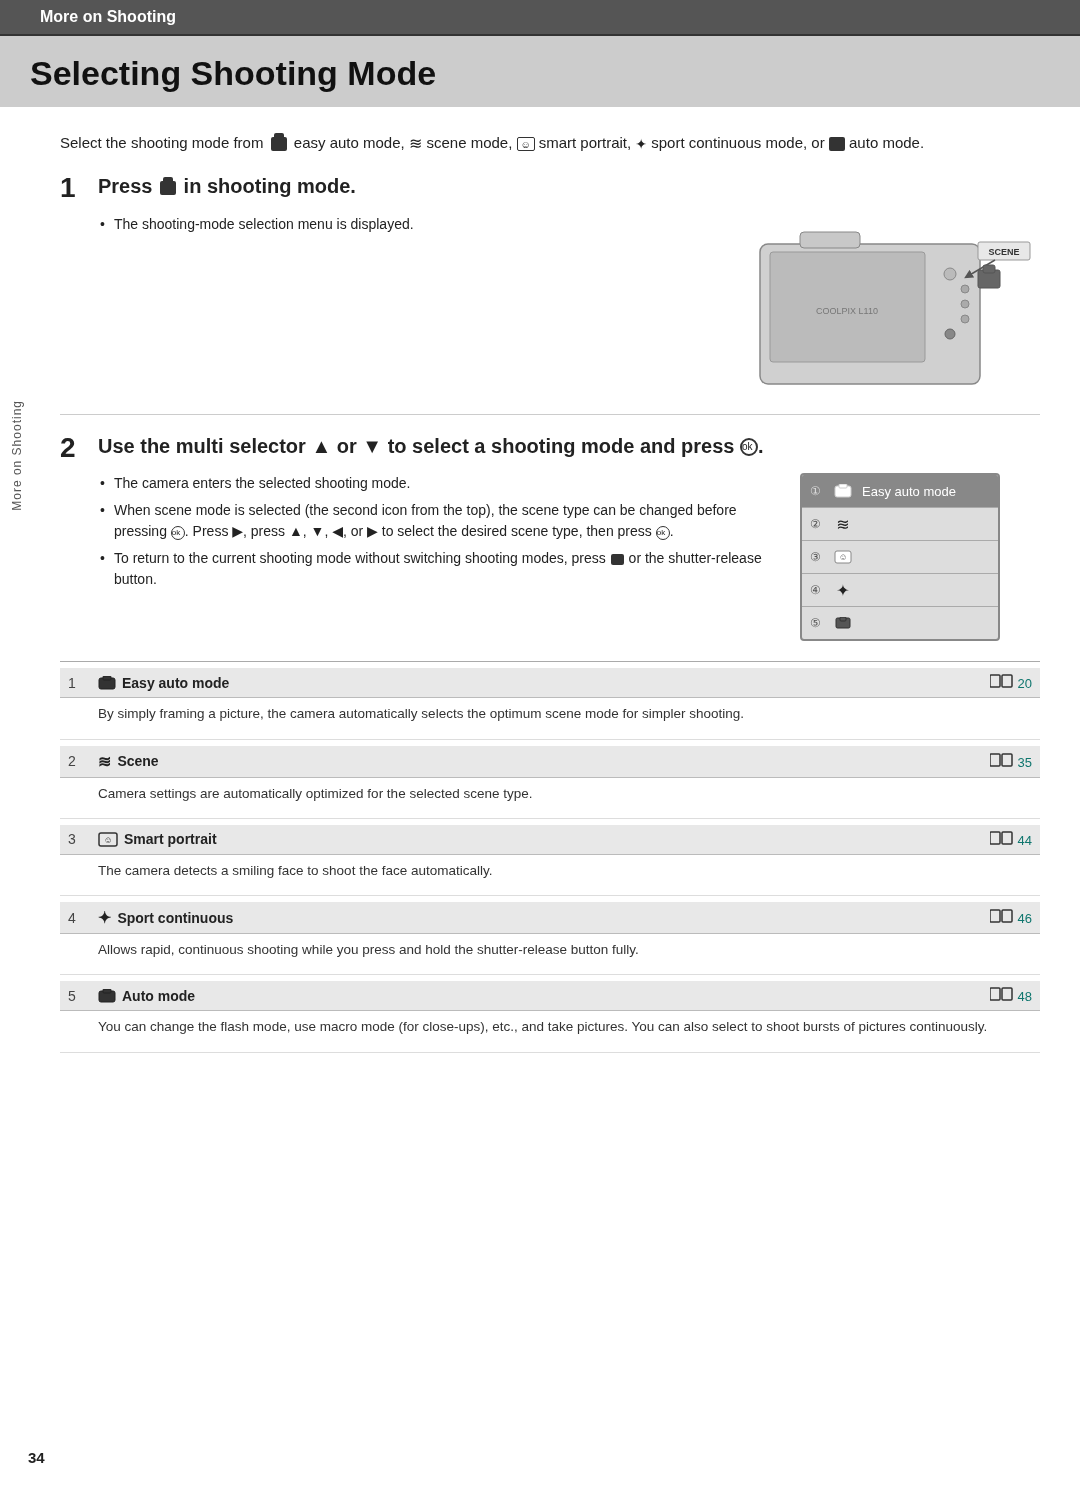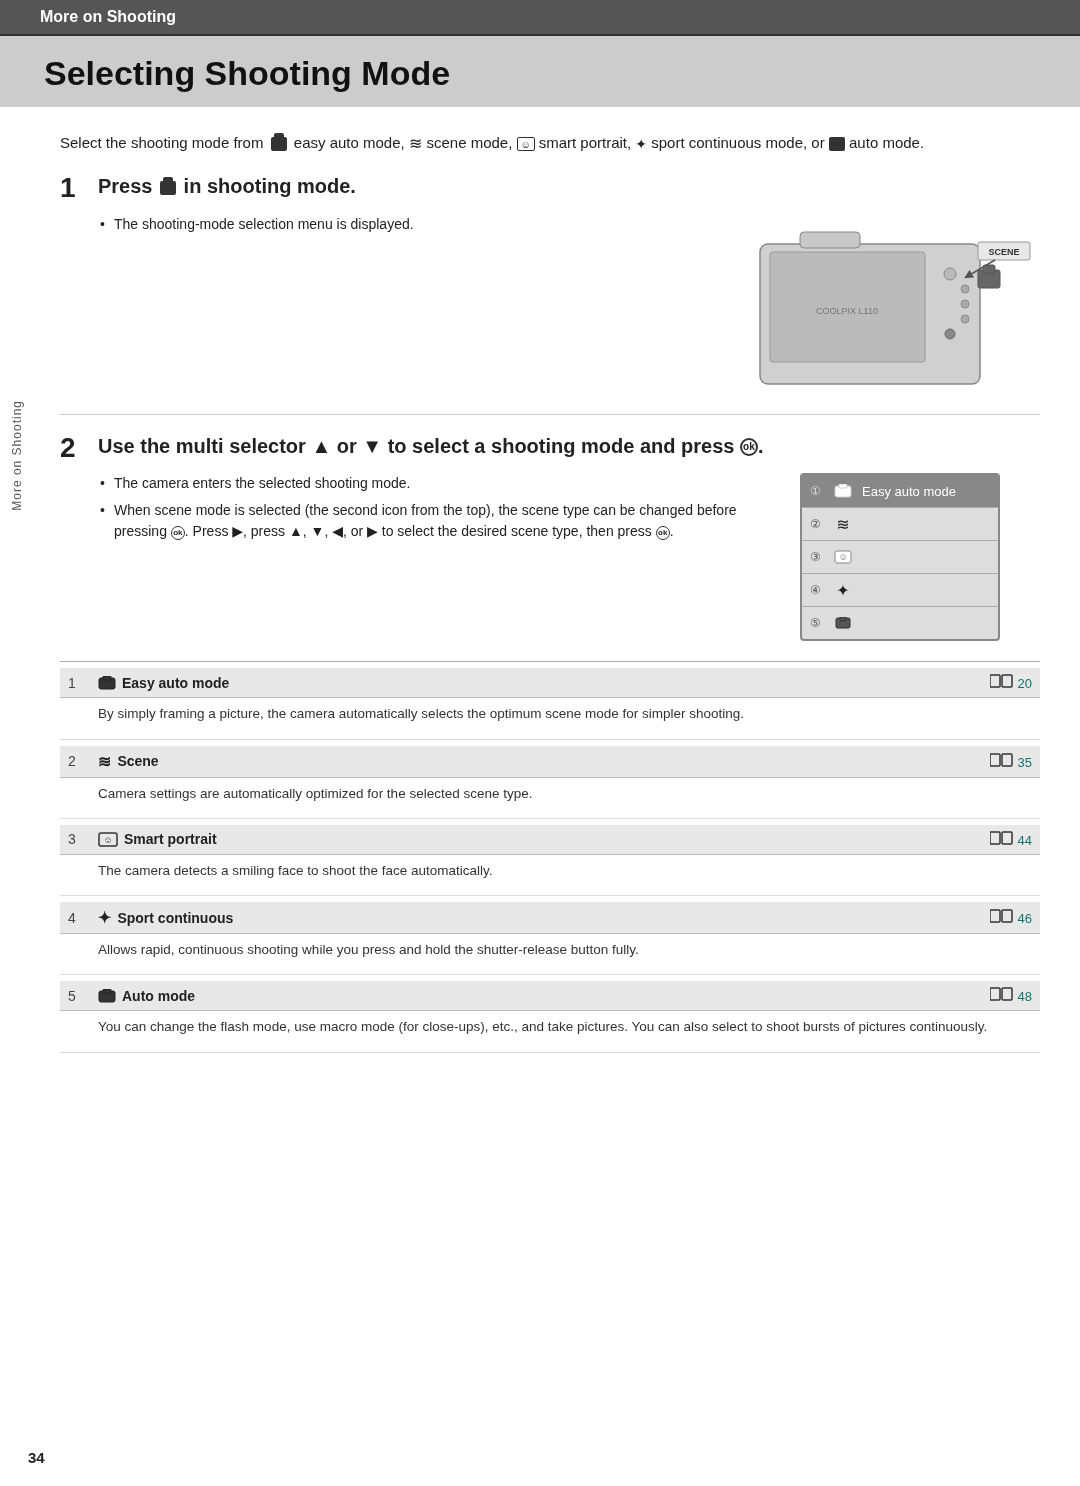--- a/index.html
+++ b/index.html
@@ -22,21 +22,21 @@
     }
     .top-header span {
       color: #fff;
       font-size: 16px;
       font-weight: bold;
     }
 
     
     .page-title-section {
       background: #ccc;
-      padding: 18px 40px 14px 44px;
+      padding: 18px 40px 14px 30px;
     }
     .page-title-section h1 {
       font-size: 34px;
       font-weight: bold;
       color: #111;
     }
 
     
     .main-content {
       padding: 24px 40px 40px 60px;
@@ -245,24 +245,24 @@
       border-top: 1px solid #ccc;
       margin: 18px 0;
     }
 
     .ok-circle {
       display: inline-block;
       width: 18px;
       height: 18px;
       border: 2px solid #333;
       border-radius: 50%;
-      text-align: center;
+      text-align: left;
       line-height: 14px;
       font-size: 10px;
-      font-weight: bold;
+      font-weight: normal;
       vertical-align: middle;
     }
   </style>
 </head>
 <body>
 
 <div class="top-header">
   <span>More on Shooting</span>
 </div>
 
@@ -328,20 +328,21 @@
   <div class="step-section">
     <div class="step-header">
       <span class="step-number">2</span>
       <span class="step-title">Use the multi selector ▲ or ▼ to select a shooting mode and press <span class="ok-circle">ok</span>.</span>
     </div>
     <div class="step-body">
       <div class="step-text">
         <ul>
           <li>The camera enters the selected shooting mode.</li>
           <li>When scene mode is selected (the second icon from the top), the scene type can be changed before pressing <span class="ok-circle" style="width:14px;height:14px;font-size:8px;line-height:11px;border-width:1.5px;">ok</span>. Press ▶, press ▲, ▼, ◀, or ▶ to select the desired scene type, then press <span class="ok-circle" style="width:14px;height:14px;font-size:8px;line-height:11px;border-width:1.5px;">ok</span>.</li>
+          <li>To return to the current shooting mode without switching shooting modes, press <span style="display:inline-block;width:13px;height:11px;background:#333;border-radius:2px;vertical-align:middle;margin:0 1px;"></span> or the shutter-release button.</li>
         </ul>
       </div>
 
       <div class="selector-image">
         <div class="menu-panel">
 
           <div class="menu-row highlighted">
             <span class="row-num">①</span>
             <span class="menu-icon">
               <svg width="18" height="14" viewBox="0 0 18 14">

